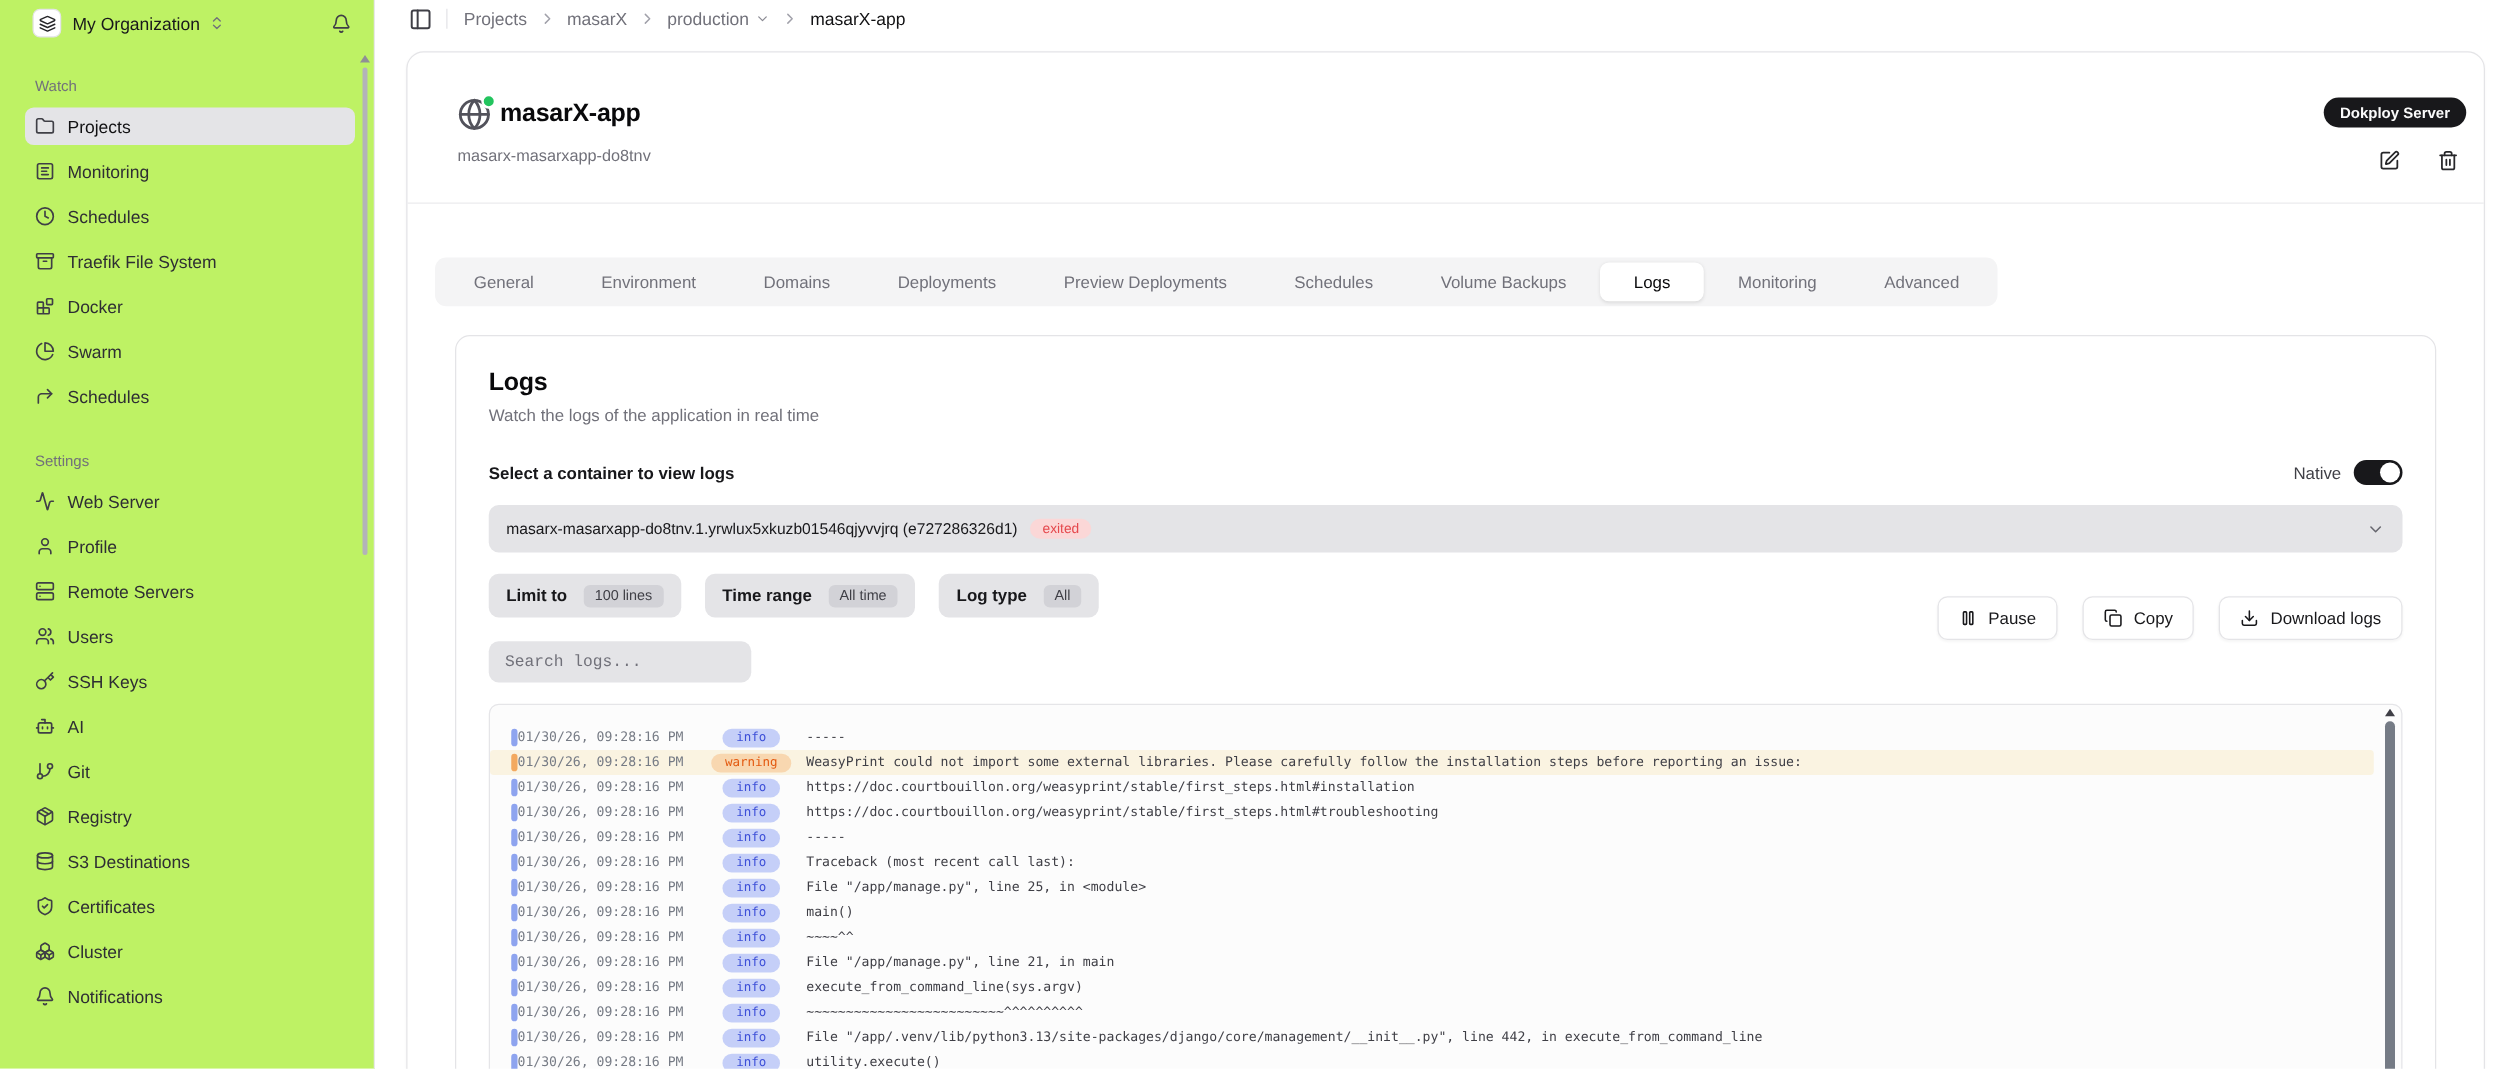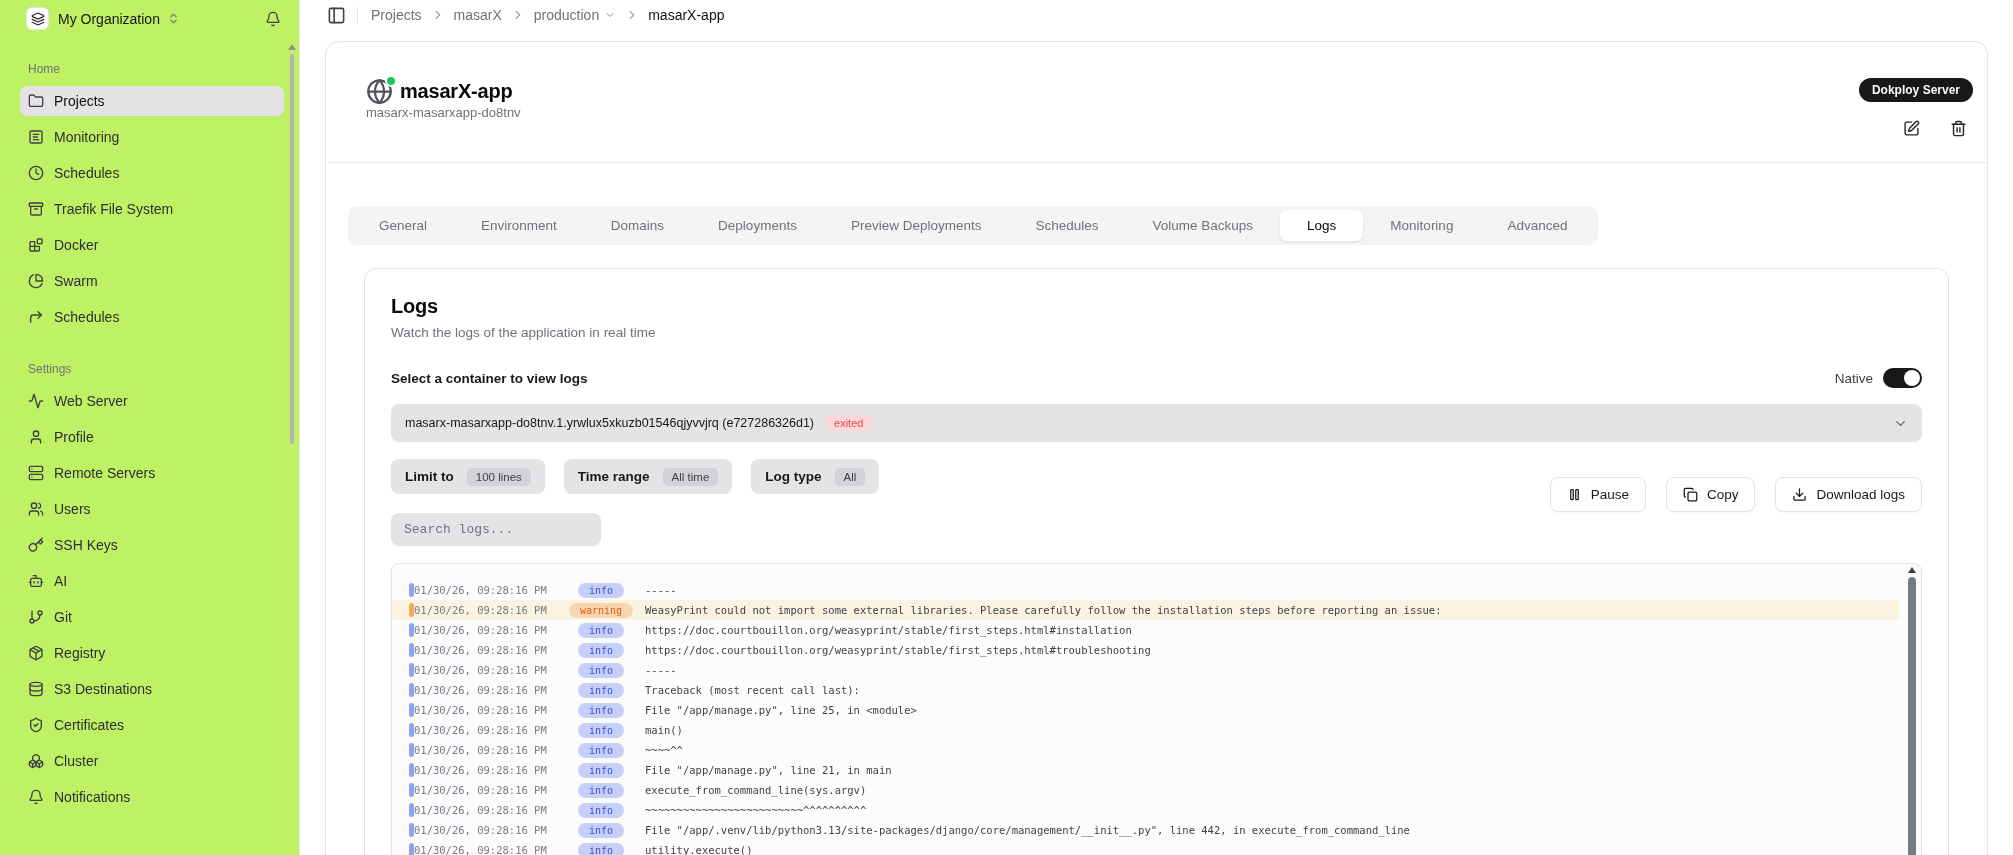--- a/index.html
+++ b/index.html
@@ -47,21 +47,21 @@
   .card { margin:11px 25px 0 25px; border:1px solid #e4e4e7; border-radius:14px; background:#fff;
     height:880px; box-shadow:0 1px 2px rgba(0,0,0,.04); }
   .card-header { height:121px; border-bottom:1px solid #ececee; display:flex;
     justify-content:space-between; padding:36px 14px 0 40px; }
   .title-row { display:flex; align-items:center; }
   .globe-wrap { position:relative; width:27px; height:27px; }
   .globe { font-size:27px; color:#52525b; display:block; }
   .status-dot { position:absolute; top:-3px; right:-4px; width:12px; height:12px; border-radius:50%;
     border:2px solid #fff; }
   .page-title { font-size:20px; font-weight:700; color:#09090b; margin-left:7px; letter-spacing:-.2px; }
-  .subtitle { font-size:13px; color:#71717a; }
+  .subtitle { font-size:13px; color:#71717a; margin-top:12px; }
   .ch-right { display:flex; flex-direction:column; align-items:flex-end; }
   .server-badge { color:#fafafa; font-size:12px; font-weight:600; padding:5px 13px;
     border-radius:999px; white-space:nowrap; }
   .hdr-actions { display:flex; gap:30px; margin-top:18px; padding-right:6px; }
   .hicon { font-size:17px; color:#27272a; display:flex; cursor:pointer; }
 
   .tabs-row { margin:43px 0 0 22px; }
   .tabs { display:inline-flex; align-items:center; background:#f4f4f5; border-radius:9px; padding:4px; }
   .tab { border:none; background:transparent; height:31px; padding:0 27px; font-size:13.5px;
     color:#71717a; border-radius:7px; cursor:pointer; font-family:inherit; white-space:nowrap; }
@@ -144,21 +144,21 @@
           </svg>
         </span>
       <span class="sb-bell">
           <svg viewBox="0 0 24 24" fill="none" stroke="currentColor" stroke-width="2" stroke-linecap="round" stroke-linejoin="round">
             <path d="M10.268 21a2 2 0 0 0 3.464 0"></path>
             <path d="M3.262 15.326A1 1 0 0 0 4 17h16a1 1 0 0 0 .74-1.673C19.41 13.956 18 12.499 18 8A6 6 0 0 0 6 8c0 4.499-1.411 5.956-2.738 7.326"></path>
           </svg>
         </span>
     </div>
     <nav class="sb-nav" id="sidebar-nav">
-        <div class="sb-section-label">Home</div>
+        <div class="sb-section-label">Watch</div>
         <div class="sb-item active">
           <span class="sb-item-icon">
             <svg viewBox="0 0 24 24" fill="none" stroke="currentColor" stroke-width="2" stroke-linecap="round" stroke-linejoin="round">
               <path d="M20 20a2 2 0 0 0 2-2V8a2 2 0 0 0-2-2h-7.9a2 2 0 0 1-1.69-.9L9.6 3.9A2 2 0 0 0 7.93 3H4a2 2 0 0 0-2 2v13a2 2 0 0 0 2 2Z"></path>
             </svg>
           </span>
           <span class="sb-item-label">Projects</span>
         </div>
         <div class="sb-item">
           <span class="sb-item-icon">

